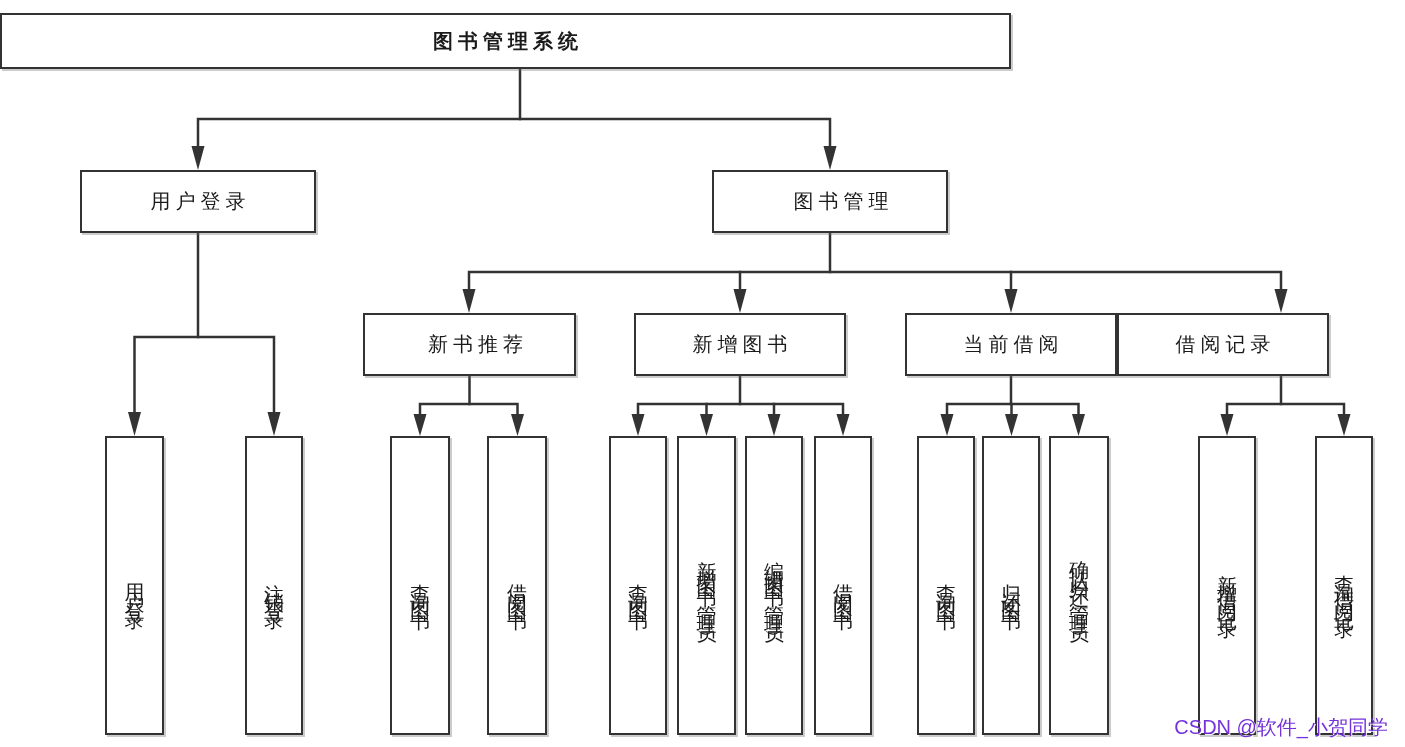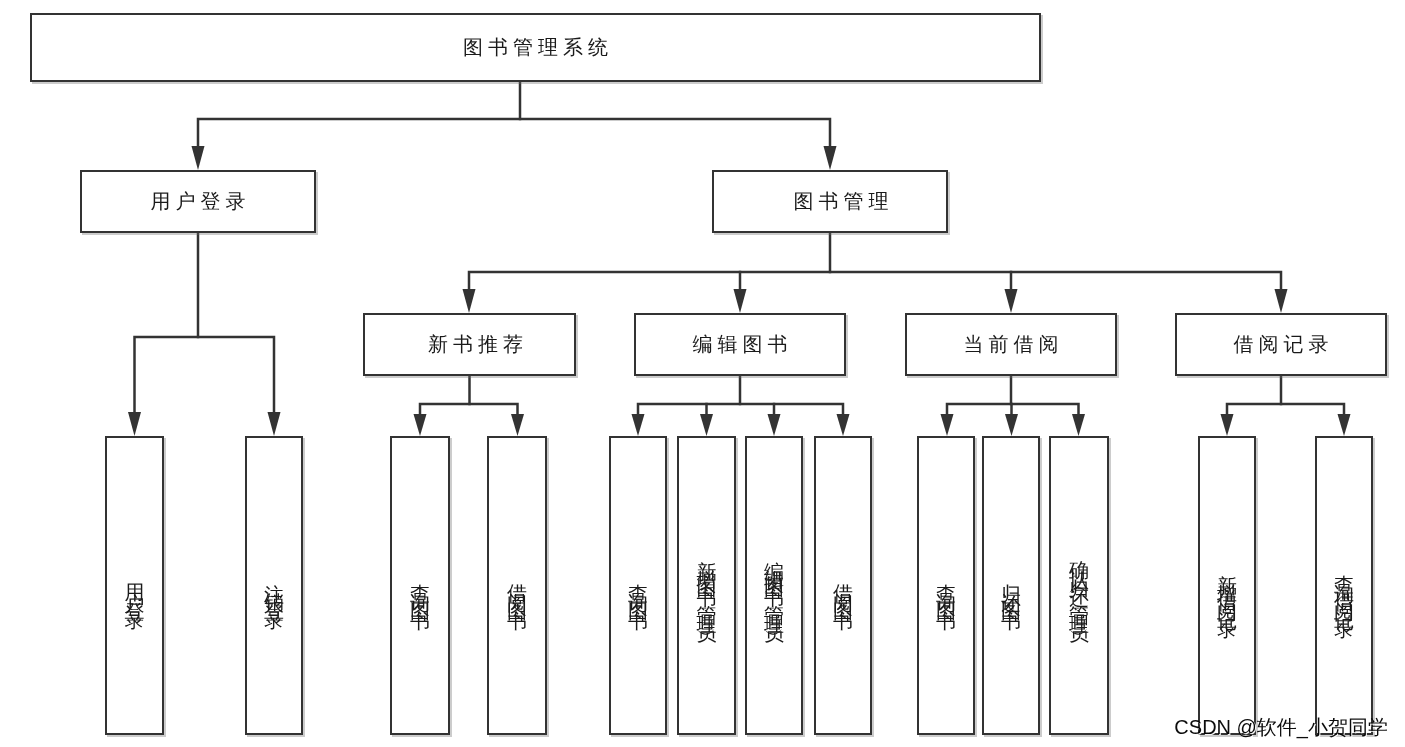--- a/index.html
+++ b/index.html
@@ -48,21 +48,21 @@
     letter-spacing: 9px;
     white-space: nowrap;
   }
   .watermark {
     position: absolute;
     left: 1138px;
     top: 714px;
     width: 250px;
     text-align: right;
     font-size: 20px;
-    color: #000000;
+    color: #6d28d9;
     text-shadow: 1px 1px 0 #ffffff;
     opacity: 0.95;
     white-space: nowrap;
   }
 </style>
 </head>
 <body>
 
 <div class="canvas">
 
@@ -111,41 +111,41 @@
       <polygon points="767.5,414 780.5,414 774,436"></polygon>
       <polygon points="836.5,414 849.5,414 843,436"></polygon>
       <polygon points="940.5,414 953.5,414 947,436"></polygon>
       <polygon points="1005,414 1018,414 1011.5,436"></polygon>
       <polygon points="1072,414 1085,414 1078.5,436"></polygon>
       <polygon points="1220.5,414 1233.5,414 1227,436"></polygon>
       <polygon points="1337.5,414 1350.5,414 1344,436"></polygon>
     </g>
   </svg>
 
-  <div class="node h-node" style="left:30px; top:13px; width:1011px; height:69px;">
+  <div class="node h-node" style="left:0; top:13px; width:1011px; height:56px;font-weight:bold;">
     <span>图书管理系统</span>
   </div>
 
   <div class="node h-node" style="left:80px; top:170px; width:236px; height:63px;">
     <span>用户登录</span>
   </div>
   <div class="node h-node" style="left:712px; top:170px; width:236px; height:63px;padding-left:22px;">
     <span>图书管理</span>
   </div>
 
   <div class="node h-node" style="left:363px; top:313px; width:213px; height:63px;padding-left:12px;">
     <span>新书推荐</span>
   </div>
   <div class="node h-node" style="left:634px; top:313px; width:212px; height:63px;">
-    <span>编辑图书</span>
+    <span>新增图书</span>
   </div>
   <div class="node h-node" style="left:905px; top:313px; width:212px; height:63px;text-align:center;">
     <span>当前借阅</span>
   </div>
-  <div class="node h-node" style="left:1175px; top:313px; width:212px; height:63px;">
+  <div class="node h-node" style="left:1117px; top:313px; width:212px; height:63px;">
     <span>借阅记录</span>
   </div>
 
   <div class="node v-node" style="left:105px; top:436px; width:59px; height:299px;">
     <span>用户登录</span>
   </div>
   <div class="node v-node" style="left:245px; top:436px; width:58px; height:299px;">
     <span>注销登录</span>
   </div>
 

